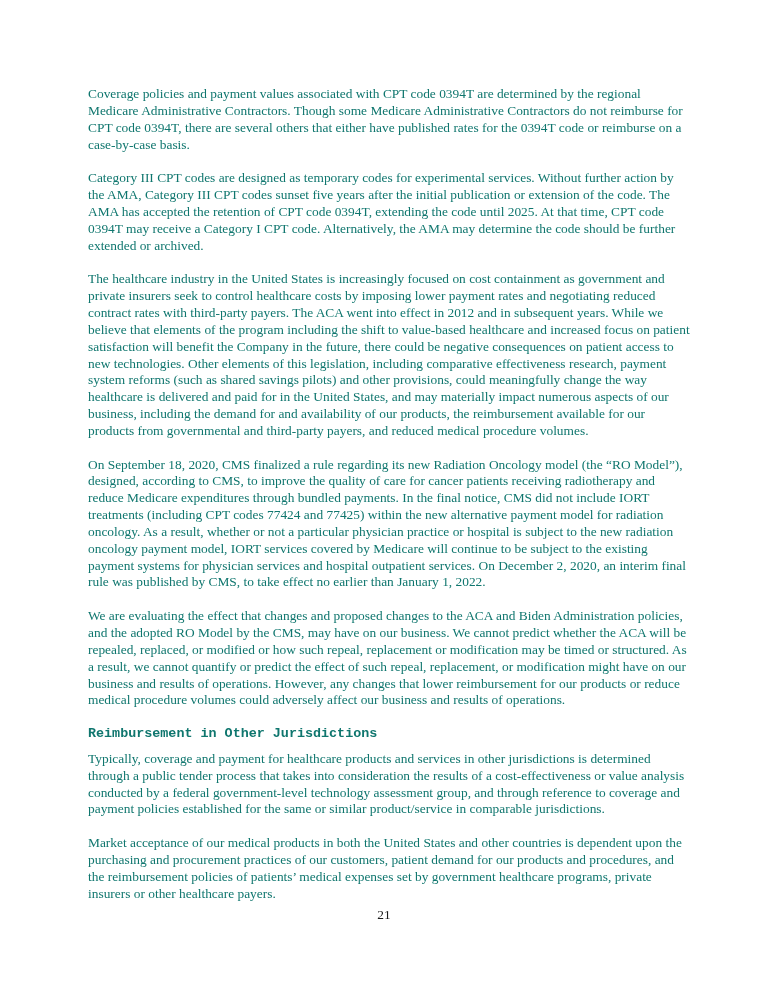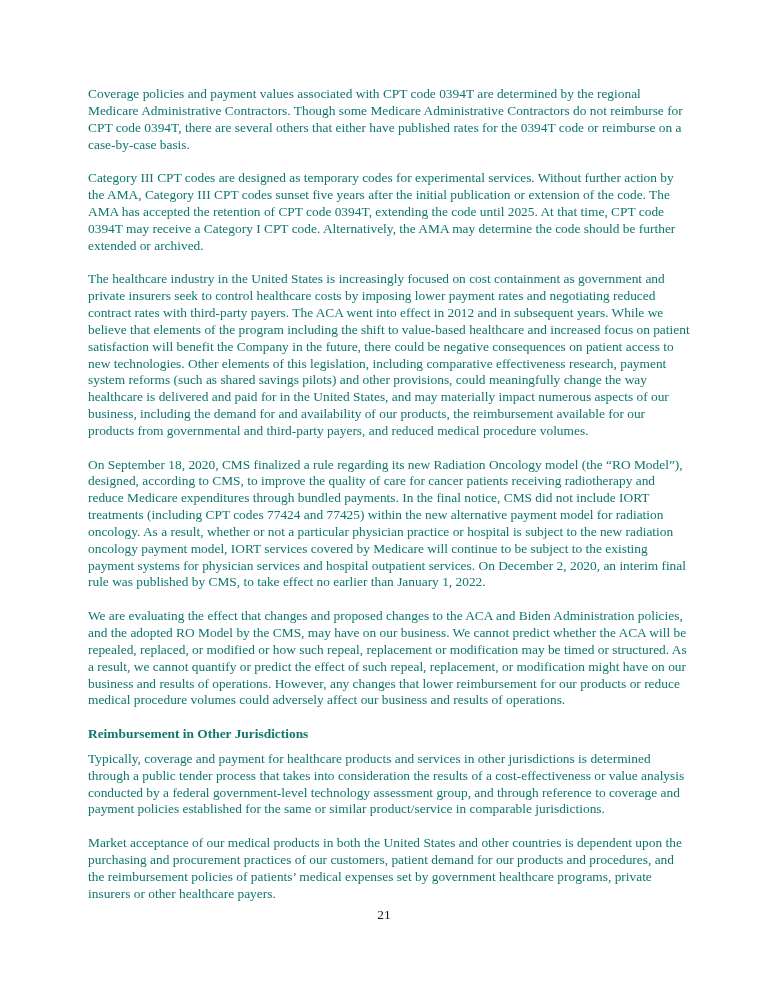--- a/index.html
+++ b/index.html
@@ -11,20 +11,21 @@
       width: 604px;
       font-family: "Liberation Serif", "DejaVu Serif", serif;
       font-size: 13.4px;
       line-height: 16.85px;
       color: #0f766e;
     }
     .para { margin: 0 0 16.85px 0; }
     .heading {
       font-weight: bold;
       margin: 0 0 8px 0;
+      font-family: Liberation Mono, monospace;
     }
     .page-number {
       position: absolute;
       left: 0; right: 0;
       top: 907px;
       text-align: center;
       font-family: "Liberation Serif", "DejaVu Serif", serif;
       font-size: 13.4px;
       color: #1a1a1a;
     }

